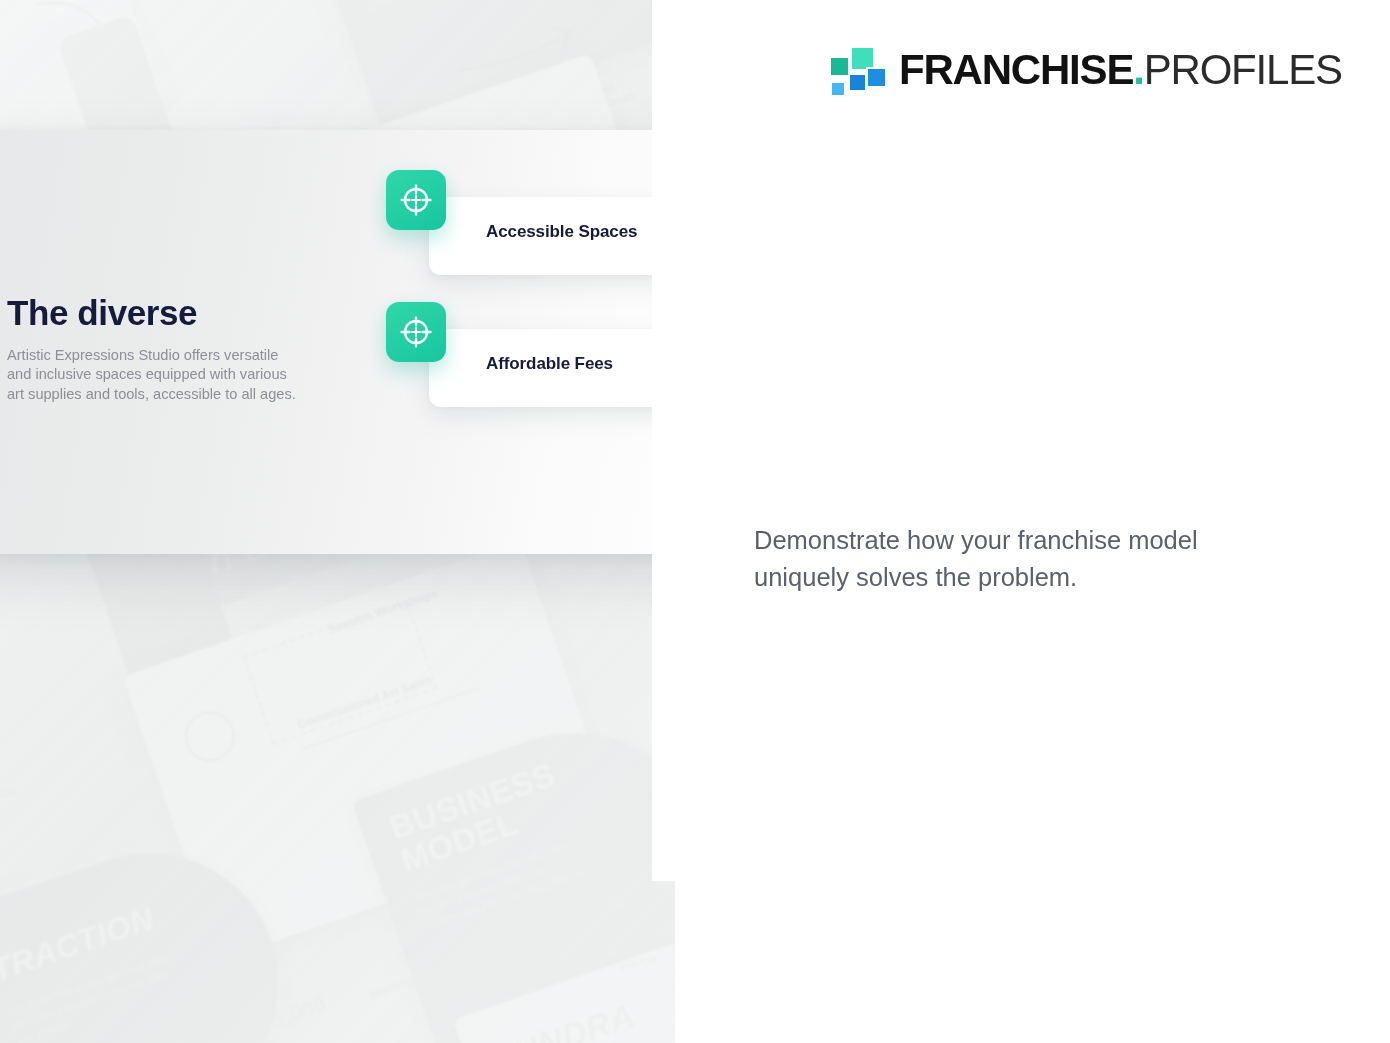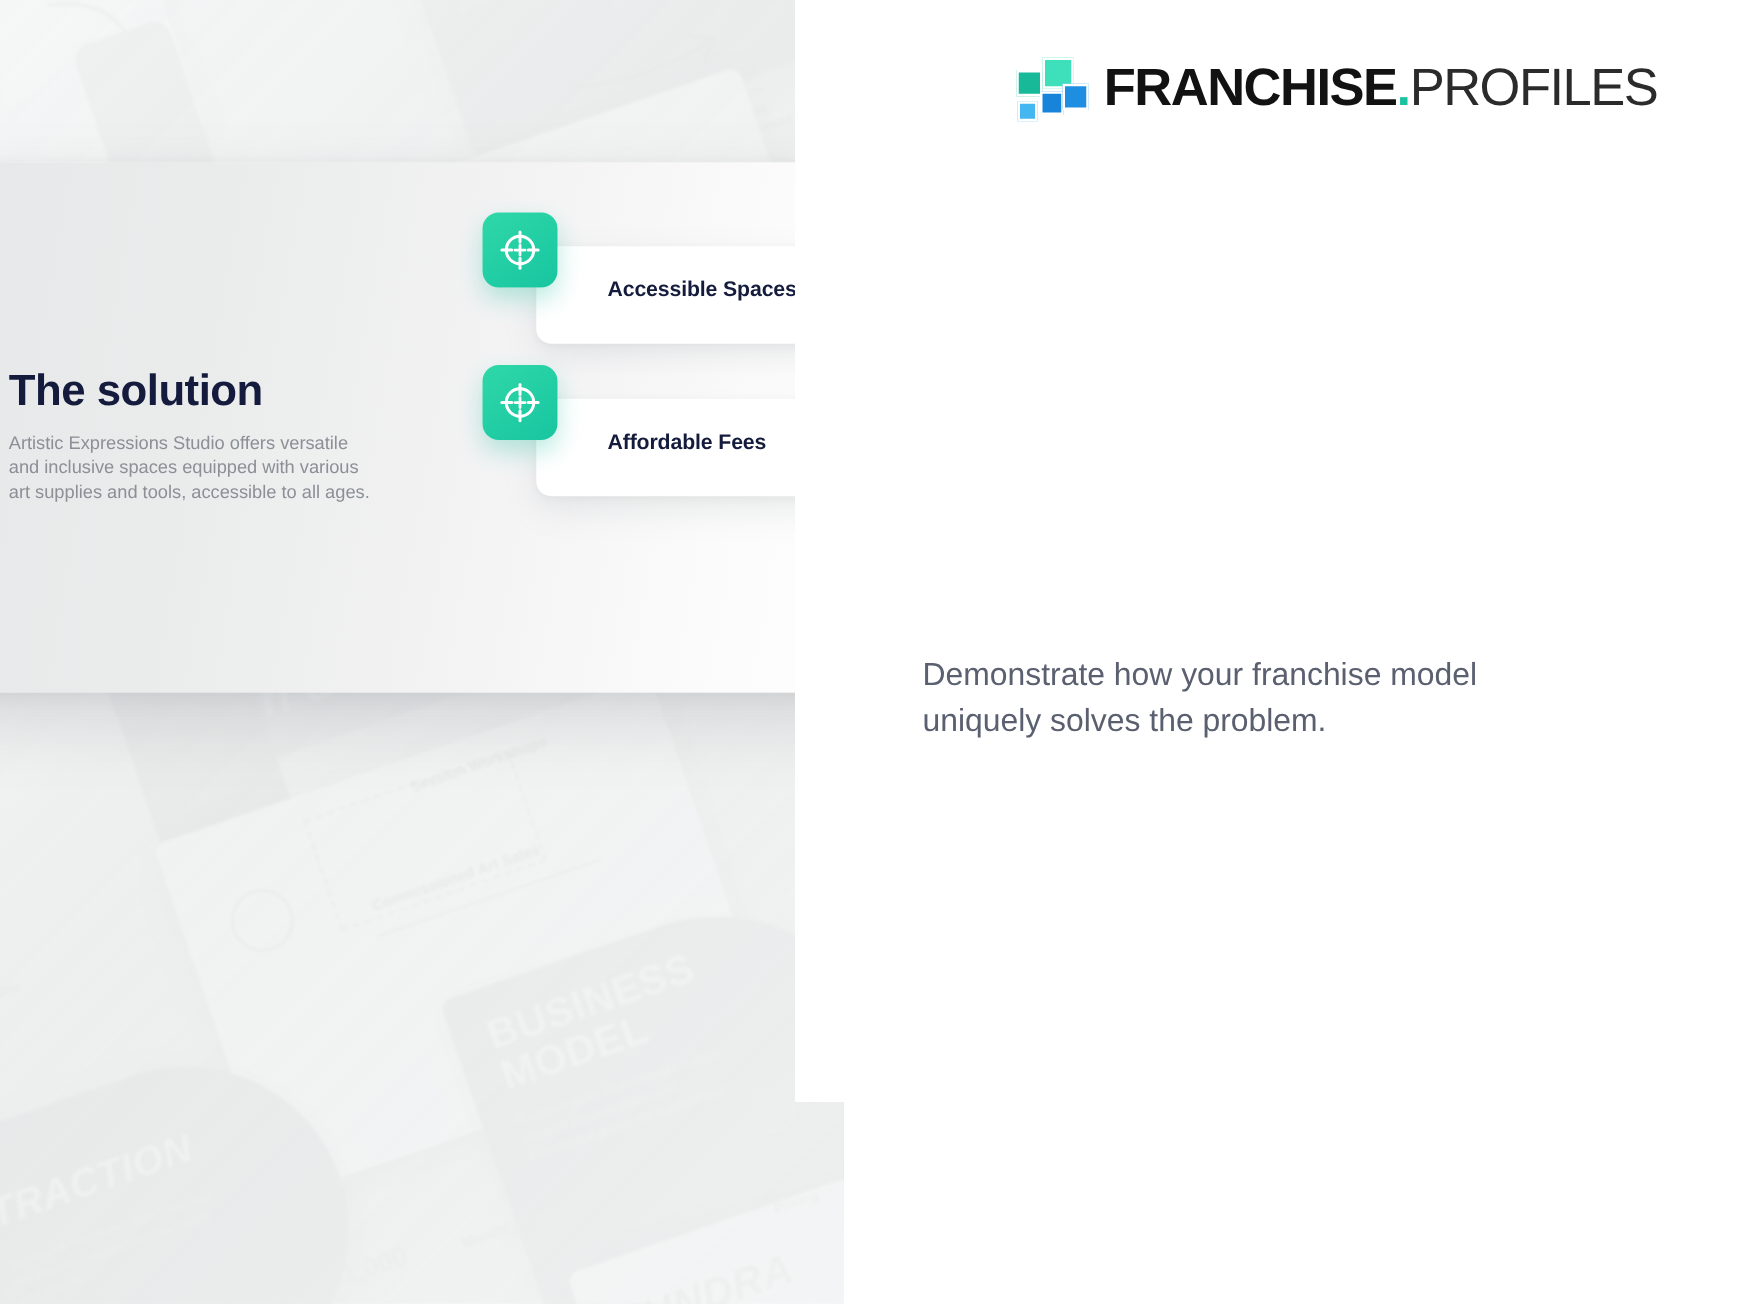--- a/index.html
+++ b/index.html
@@ -143,21 +143,21 @@
     border-radius: 13px;
     background: linear-gradient(145deg,#2fd8a8 0%,#17c5a0 100%);
     box-shadow: 0 9px 20px rgba(25,190,155,0.30);
     display: flex; align-items: center; justify-content: center;
   }
   .feature-icon svg { display: block; }
 
   
   #right-region {
     position: absolute;
-    left: 636px; top: 0;
+    left: 652px; top: 0;
     width: 715px; height: 881px;
     background: #ffffff;
   }
 
   #brand-logo {
     position: absolute;
     left: 175px; top: 40px;
     display: flex;
     align-items: center;
     height: 60px;
@@ -317,21 +317,21 @@
         <div class="bg-label" style="left:0px; top:0px; font-size:11px;">Obtainable
 SOM)</div>
       </div>
 
     </div>
 
     <div id="left-veil"></div>
 
     <div id="solution-card">
 
-      <div id="card-heading">The solution</div>
+      <div id="card-heading">The diverse</div>
 
       <div id="card-body">Artistic Expressions Studio offers versatile
 and inclusive spaces equipped with various
 art supplies and tools, accessible to all ages.</div>
 
       <div class="feature-row" style="left:426px; top:40px; width:330px; height:110px;">
         <div class="feature-plate"></div>
         <div class="feature-icon">
           <svg width="34" height="34" viewBox="0 0 34 34" aria-hidden="true">
             <circle cx="17" cy="17" r="11" fill="none" stroke="#ffffff" stroke-width="2.4"></circle>
@@ -339,21 +339,21 @@
             <line x1="17" y1="23.5" x2="17" y2="31.5" stroke="#ffffff" stroke-width="2.4" stroke-linecap="round"></line>
             <line x1="2.5" y1="17" x2="10.5" y2="17" stroke="#ffffff" stroke-width="2.4" stroke-linecap="round"></line>
             <line x1="23.5" y1="17" x2="31.5" y2="17" stroke="#ffffff" stroke-width="2.4" stroke-linecap="round"></line>
             <line x1="17" y1="13" x2="17" y2="21" stroke="#ffffff" stroke-width="2.2" stroke-linecap="round"></line>
             <line x1="13" y1="17" x2="21" y2="17" stroke="#ffffff" stroke-width="2.2" stroke-linecap="round"></line>
           </svg>
         </div>
         <div class="feature-label">Accessible Spaces</div>
       </div>
 
-      <div class="feature-row" style="left:426px; top:162px; width:330px; height:110px;">
+      <div class="feature-row" style="left:426px; top:172px; width:330px; height:110px;">
         <div class="feature-plate"></div>
         <div class="feature-icon">
           <svg width="34" height="34" viewBox="0 0 34 34" aria-hidden="true">
             <circle cx="17" cy="17" r="11" fill="none" stroke="#ffffff" stroke-width="2.4"></circle>
             <line x1="17" y1="2.5" x2="17" y2="10.5" stroke="#ffffff" stroke-width="2.4" stroke-linecap="round"></line>
             <line x1="17" y1="23.5" x2="17" y2="31.5" stroke="#ffffff" stroke-width="2.4" stroke-linecap="round"></line>
             <line x1="2.5" y1="17" x2="10.5" y2="17" stroke="#ffffff" stroke-width="2.4" stroke-linecap="round"></line>
             <line x1="23.5" y1="17" x2="31.5" y2="17" stroke="#ffffff" stroke-width="2.4" stroke-linecap="round"></line>
             <line x1="17" y1="13" x2="17" y2="21" stroke="#ffffff" stroke-width="2.2" stroke-linecap="round"></line>
             <line x1="13" y1="17" x2="21" y2="17" stroke="#ffffff" stroke-width="2.2" stroke-linecap="round"></line>

